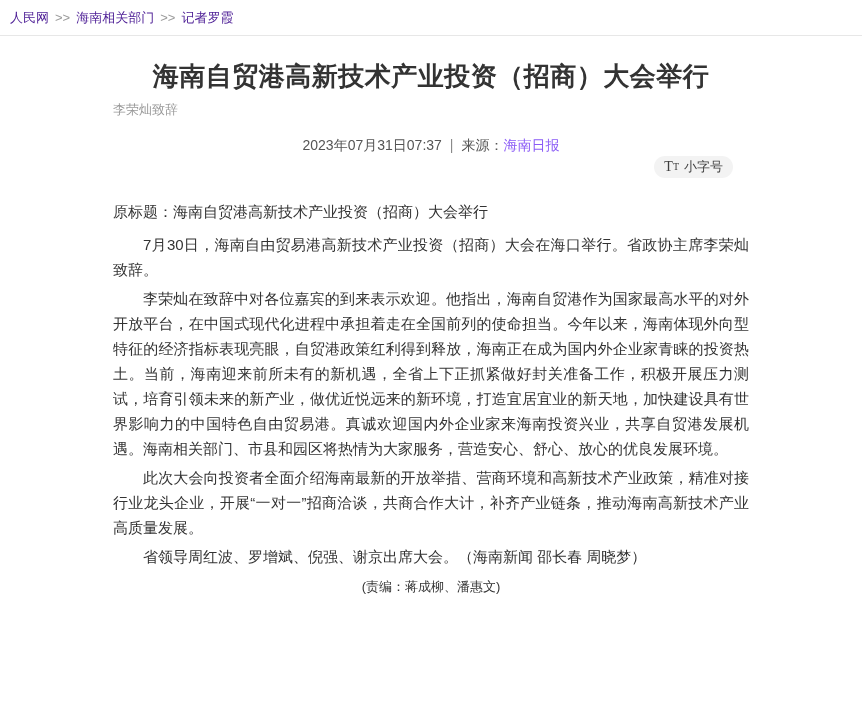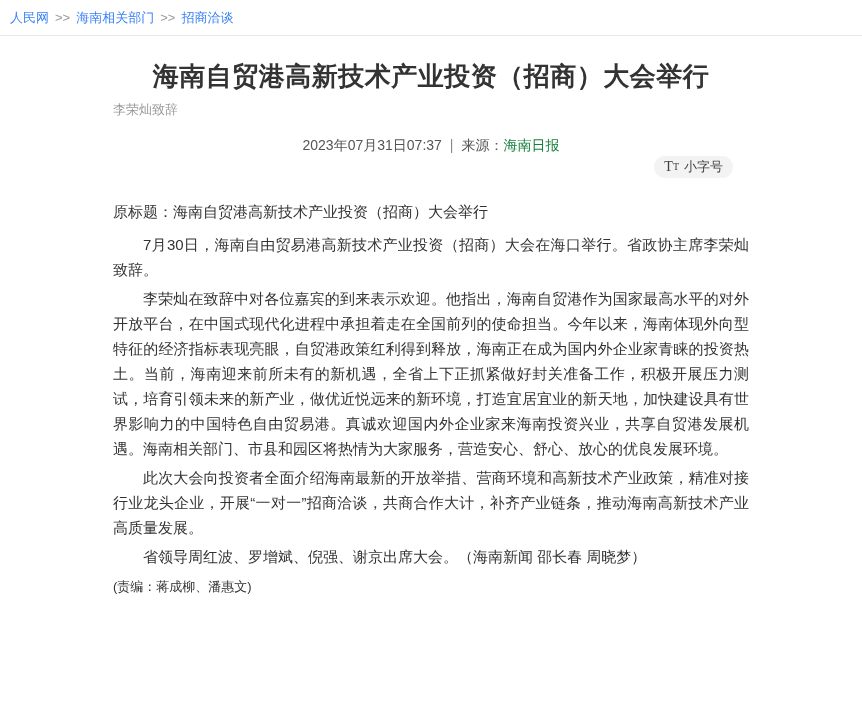--- a/index.html
+++ b/index.html
@@ -16,21 +16,21 @@
   }
   
   .breadcrumb {
     padding: 9px 12px 9px 10px;
     font-size: 13px;
     color: #9b9b9b;
     border-bottom: 1px solid #e7e7e7;
     line-height: 17px;
   }
   .breadcrumb a {
-    color: #3b82f6;
+    color: #4c1d95;
     text-decoration: none;
     cursor: pointer;
   }
   .breadcrumb .sep { margin: 0 6px; }
   
   .content { width: 636px; margin: 0 auto; }
   .title {
     margin: 23px 0 0;
     font-size: 26px;
     font-weight: bold;
@@ -46,21 +46,21 @@
     line-height: 17px;
   }
   .meta {
     margin-top: 18px;
     text-align: center;
     font-size: 14px;
     color: #555555;
     line-height: 18px;
   }
   .meta .meta-sep { margin: 0 8px; color: #8a8a8a; }
-  .meta a { color: #15803d; text-decoration: none; cursor: pointer; }
+  .meta a { color: #8b5cf6; text-decoration: none; cursor: pointer; }
   .toolbar {
     margin-top: 2px;
     display: flex;
     justify-content: flex-end;
     padding-right: 16px;
     height: 22px;
   }
   .font-pill {
     display: inline-flex;
     align-items: center;
@@ -87,33 +87,33 @@
   .article p {
     margin: 4px 0 0;
     line-height: 25px;
     text-align: justify;
     text-indent: 2em;
   }
   .article p.first { margin-top: 8px; }
   .editors {
     margin-top: 8px;
     padding-bottom: 16px;
-    text-align: left;
+    text-align: center;
     font-size: 13px;
     color: #333333;
     line-height: 20px;
   }
 </style>
 </head>
 <body>
 
 <div class="page">
 
   <div class="breadcrumb">
-    <a>人民网</a><span class="sep">&gt;&gt;</span><a>海南相关部门</a><span class="sep">&gt;&gt;</span><a>招商洽谈</a>
+    <a>人民网</a><span class="sep">&gt;&gt;</span><a>海南相关部门</a><span class="sep">&gt;&gt;</span><a>记者罗霞</a>
   </div>
 
   <div class="content">
 
     <h1 class="title">海南自贸港高新技术产业投资（招商）大会举行</h1>
 
     <div class="subtitle">李荣灿致辞</div>
 
     <div class="meta">
       <span>2023年07月31日07:37</span><span class="meta-sep">|</span><span>来源：</span><a>海南日报</a>

